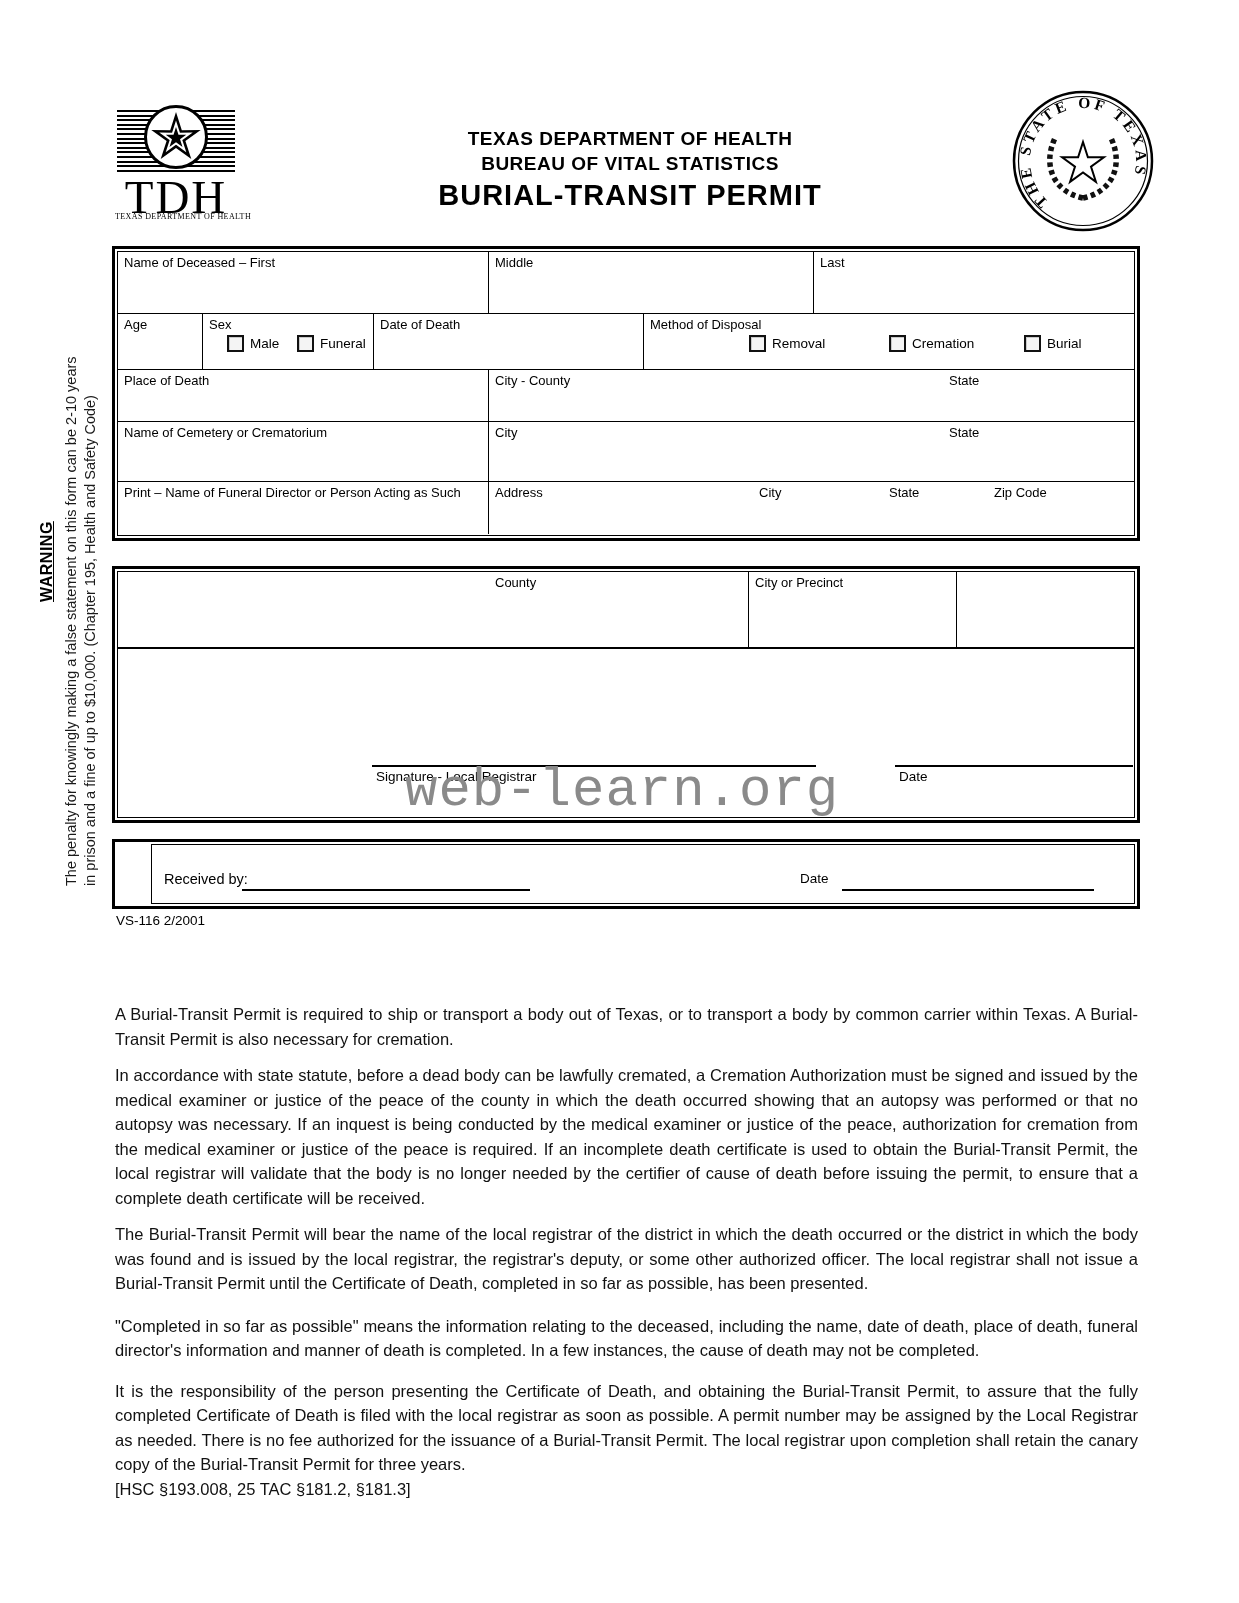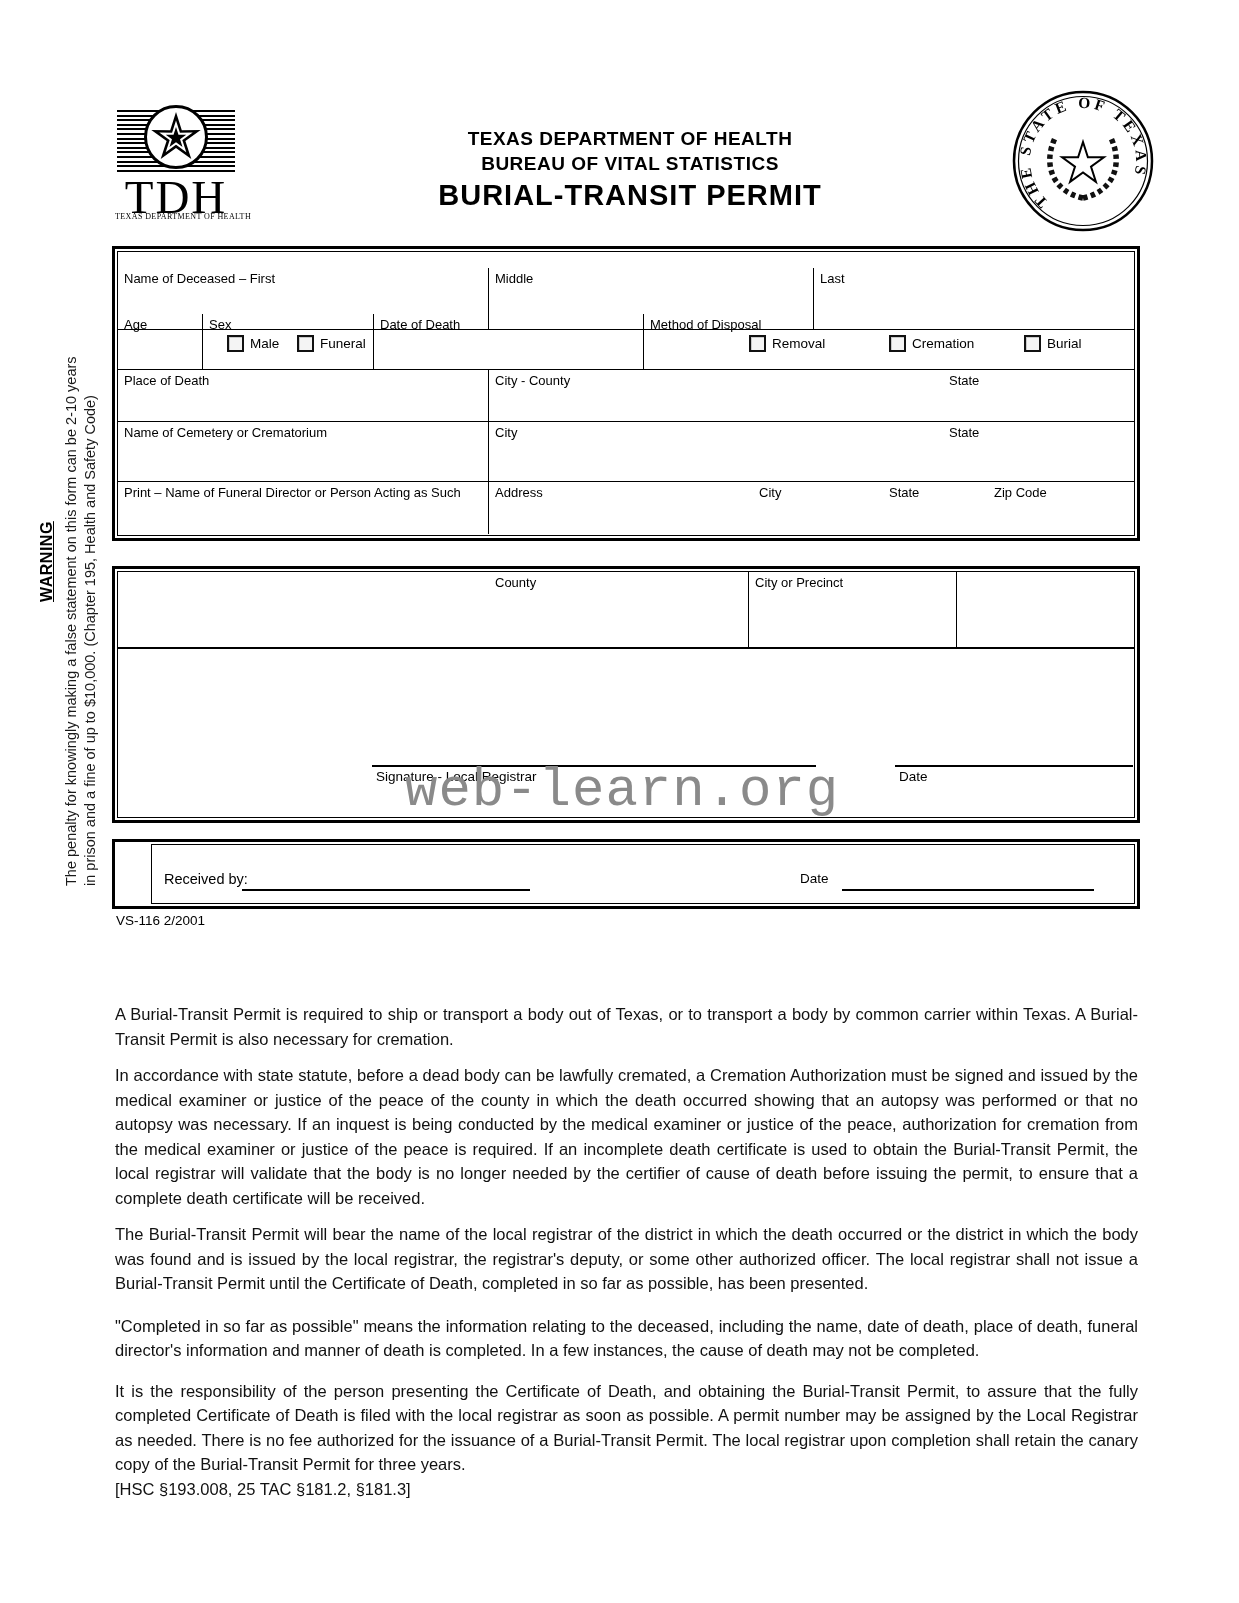--- a/index.html
+++ b/index.html
@@ -146,21 +146,21 @@
 
   <div class="warning-head">WARNING</div>
   <div class="warning-body">
     <span>The penalty for knowingly making a false statement on this form can be 2-10 years</span><br>
     <span>in prison and a fine of up to $10,000.  (Chapter 195, Health and Safety Code)</span>
   </div>
 
   <div class="dbox box1">
     <div class="dbox-inner">
 
-      <div class="row" style="top:16px; height:62px;">
+      <div class="row" style="top:0; height:62px;">
         <div class="cell" style="left:0; width:371px;">
           <span class="lbl">Name of Deceased – First</span>
         </div>
         <div class="cell last" style="left:696px; width:319px;">
           <span class="lbl">Last</span>
         </div>
         <div class="cell" style="left:371px; width:325px;">
           <span class="lbl">Middle</span>
         </div>
       </div>

